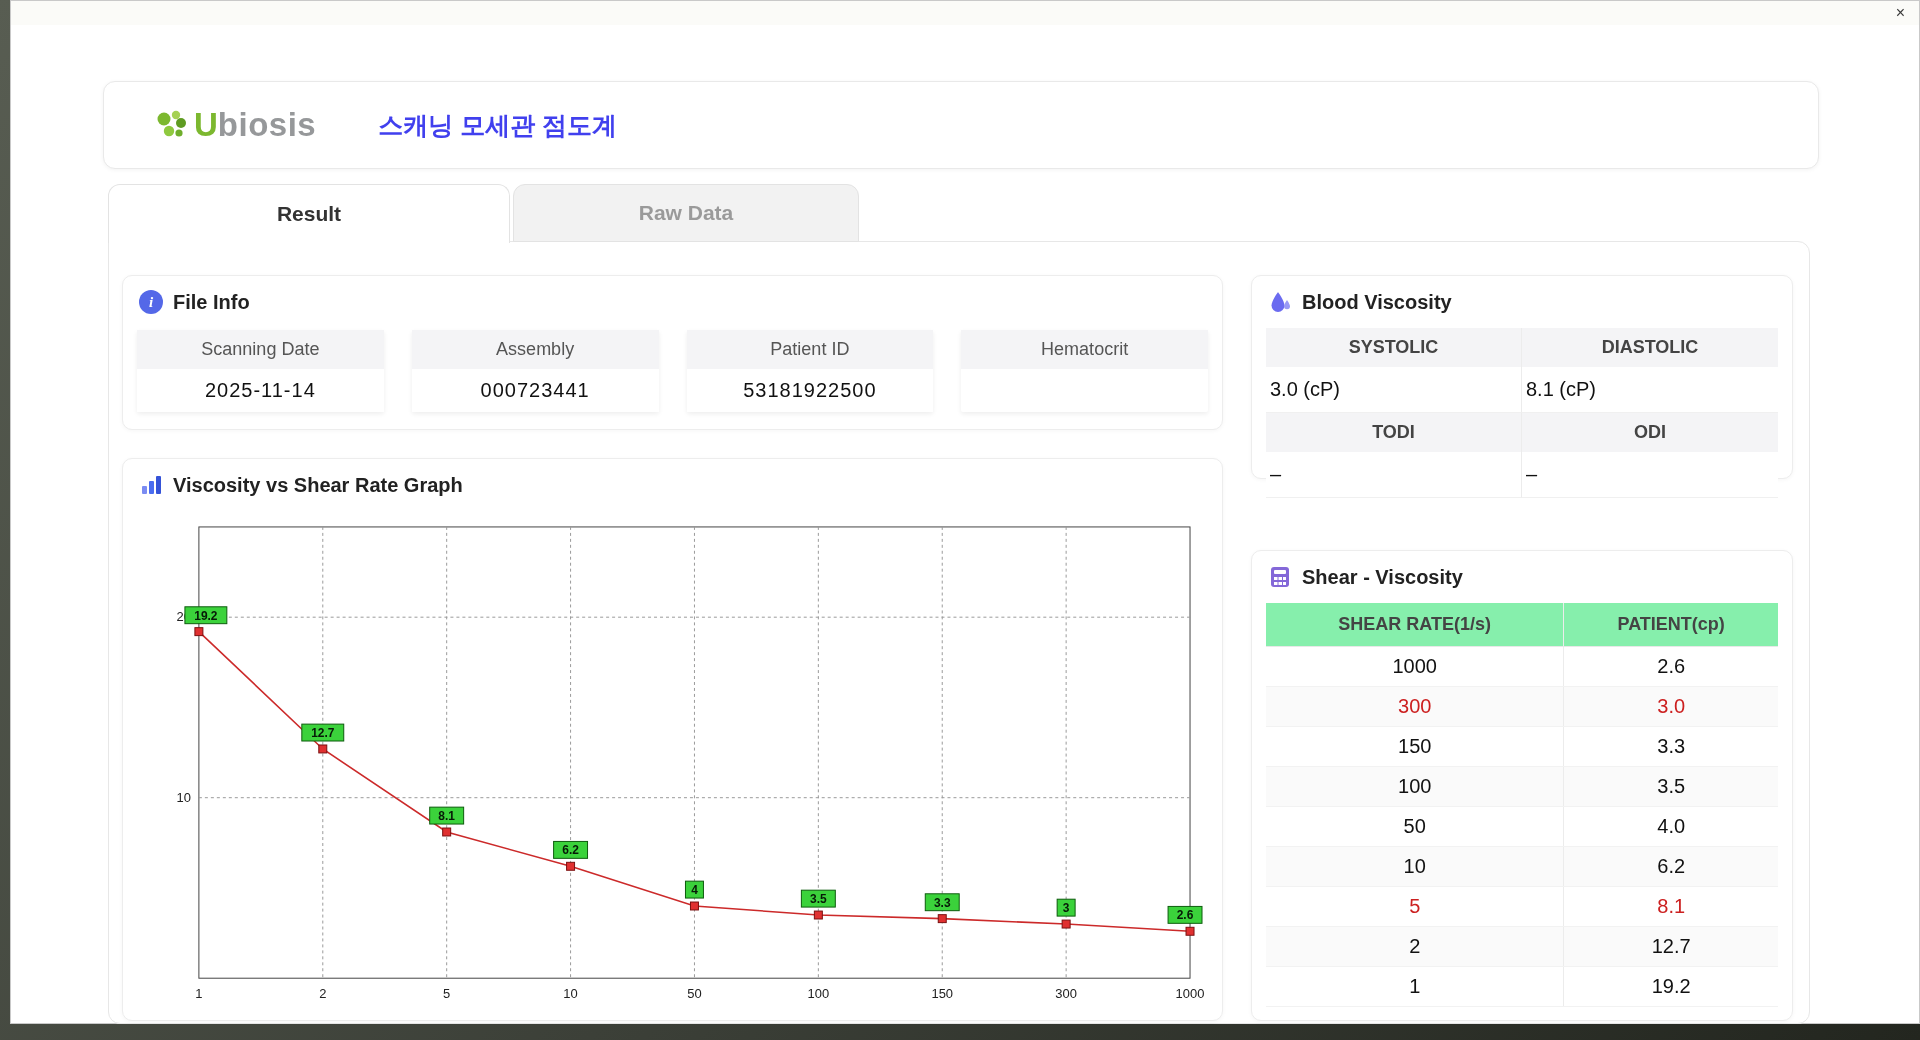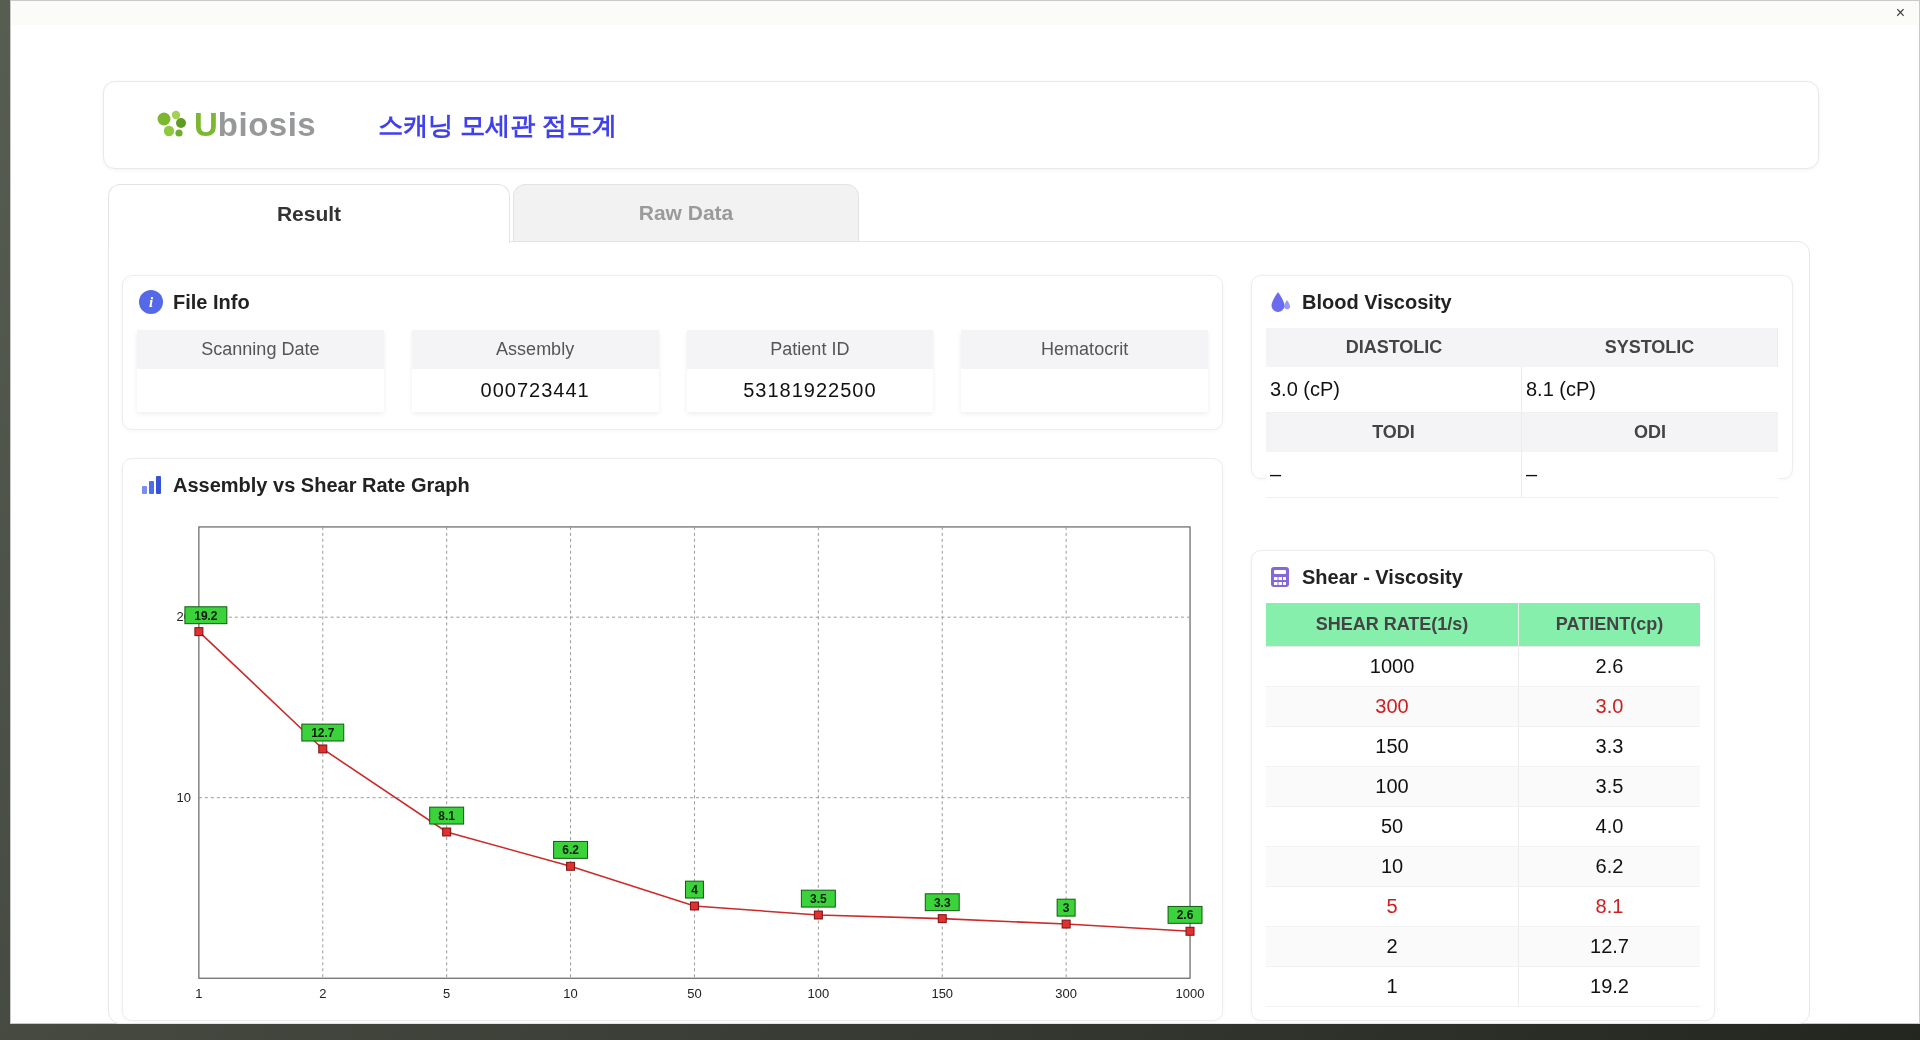--- a/index.html
+++ b/index.html
@@ -71,21 +71,21 @@
   .bv-grid { display:grid; grid-template-columns:1fr 1fr; margin:6px 14px 0 14px; }
   .bv-label {
     background:#f4f4f6; text-align:center; padding:9px 4px; font-size:18px; color:#444; font-weight:600;
   }
   .bv-value {
     background:#fff; text-align:left; padding:11px 4px; font-size:20px; color:#111;
     border-bottom:1px solid #f0f0f0;
   }
   .bv-divider { border-right:1px solid #ececec; }
 
-  .sv-card { left:1142px; top:308px; width:464px; height:471px; }
+  .sv-card { left:1142px; top:308px; width:542px; height:471px; }
   .sv-table { width:calc(100% - 28px); margin:6px 14px 0 14px; border-collapse:collapse; }
   .sv-table th {
     background:#86efac; font-size:18px; font-weight:600; color:#444; padding:11px 4px;
     border-bottom:1px solid #e8e8e8;
   }
   .sv-table td {
     font-size:20px; color:#111; text-align:center; padding:8px 4px;
     border-bottom:1px solid #f2f2f2;
   }
   .sv-table tbody tr:nth-child(even) { background:#fafafa; }
@@ -127,20 +127,21 @@
   <div class="main-panel">
 
     <div class="card file-info-card">
       <div class="card-header">
         <span class="info-icon">i</span>
         <span class="card-title">File Info</span>
       </div>
       <div class="fields" id="file-fields">
           <div class="field">
             <div class="field-label">Scanning Date</div>
+            <div class="field-value">2025-11-14</div>
           </div>
           <div class="field">
             <div class="field-label">Assembly</div>
             <div class="field-value">000723441</div>
           </div>
           <div class="field">
             <div class="field-label">Patient ID</div>
             <div class="field-value">53181922500</div>
           </div>
           <div class="field">
@@ -150,21 +151,21 @@
         </div>
     </div>
 
     <div class="card graph-card">
       <div class="card-header">
         <svg width="24" height="24" viewBox="0 0 24 24">
           <rect x="3" y="13" width="5" height="8" rx="1" fill="#7b8cf2"></rect>
           <rect x="10" y="8" width="5" height="13" rx="1" fill="#4a6cf0"></rect>
           <rect x="17" y="3" width="5" height="18" rx="1" fill="#3553d8"></rect>
         </svg>
-        <span class="card-title">Assembly vs Shear Rate Graph</span>
+        <span class="card-title">Viscosity vs Shear Rate Graph</span>
       </div>
       <div class="chart-wrap">
         <svg id="chart-svg" preserveAspectRatio="none" viewBox="0 0 1065 498">
             <rect x="58" y="10" width="993" height="454" fill="#ffffff" stroke="#444" stroke-width="1"></rect>
             <line x1="182.125" y1="10" x2="182.125" y2="464" stroke="#999" stroke-width="1" stroke-dasharray="3 3"></line>
             <line x1="306.25" y1="10" x2="306.25" y2="464" stroke="#999" stroke-width="1" stroke-dasharray="3 3"></line>
             <line x1="430.375" y1="10" x2="430.375" y2="464" stroke="#999" stroke-width="1" stroke-dasharray="3 3"></line>
             <line x1="554.5" y1="10" x2="554.5" y2="464" stroke="#999" stroke-width="1" stroke-dasharray="3 3"></line>
             <line x1="678.625" y1="10" x2="678.625" y2="464" stroke="#999" stroke-width="1" stroke-dasharray="3 3"></line>
             <line x1="802.75" y1="10" x2="802.75" y2="464" stroke="#999" stroke-width="1" stroke-dasharray="3 3"></line>
@@ -216,22 +217,22 @@
 
     <div class="card bv-card">
       <div class="card-header">
         <svg width="24" height="24" viewBox="0 0 24 24">
           <path d="M10 2 C10 2 3.5 11 3.5 15.5 a6.5 6.5 0 0 0 13 0 C16.5 11 10 2 10 2 Z" fill="#6b6bf0"></path>
           <path d="M19 10 C19 10 16 14.2 16 16.3 a3 3 0 0 0 6 0 C22 14.2 19 10 19 10 Z" fill="#9a9af6"></path>
         </svg>
         <span class="card-title">Blood Viscosity</span>
       </div>
       <div class="bv-grid" id="bv-grid">
+          <div class="bv-label bv-divider">SYSTOLIC</div>
           <div class="bv-label">DIASTOLIC</div>
-          <div class="bv-label bv-divider">SYSTOLIC</div>
           <div class="bv-value bv-divider">3.0 (cP)</div>
           <div class="bv-value">8.1 (cP)</div>
           <div class="bv-label bv-divider">TODI</div>
           <div class="bv-label">ODI</div>
           <div class="bv-value bv-divider">–</div>
           <div class="bv-value">–</div>
         </div>
     </div>
 
     <div class="card sv-card">

